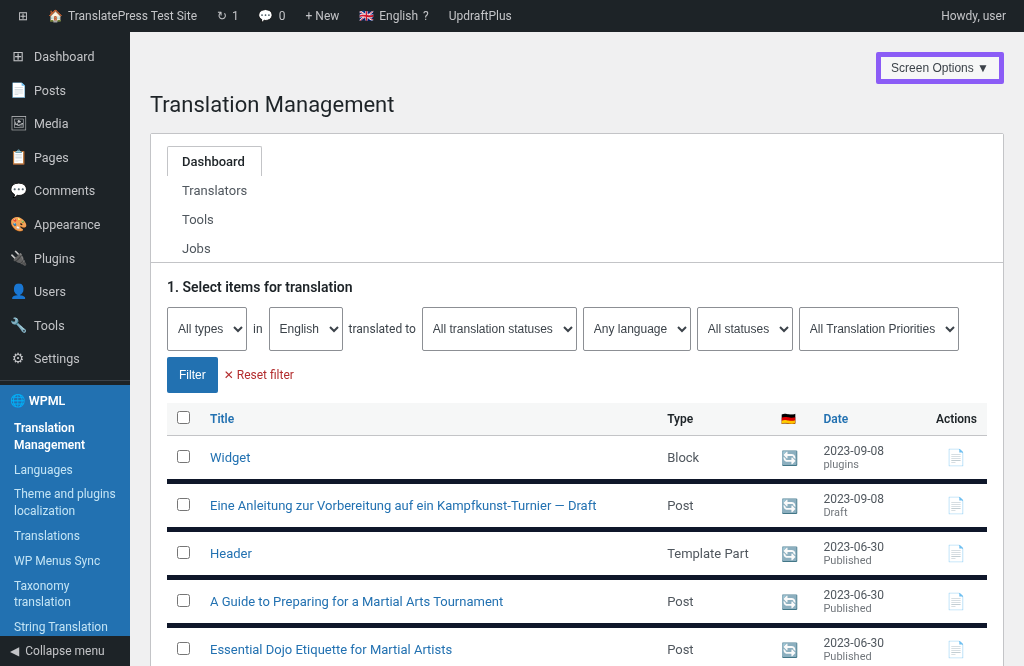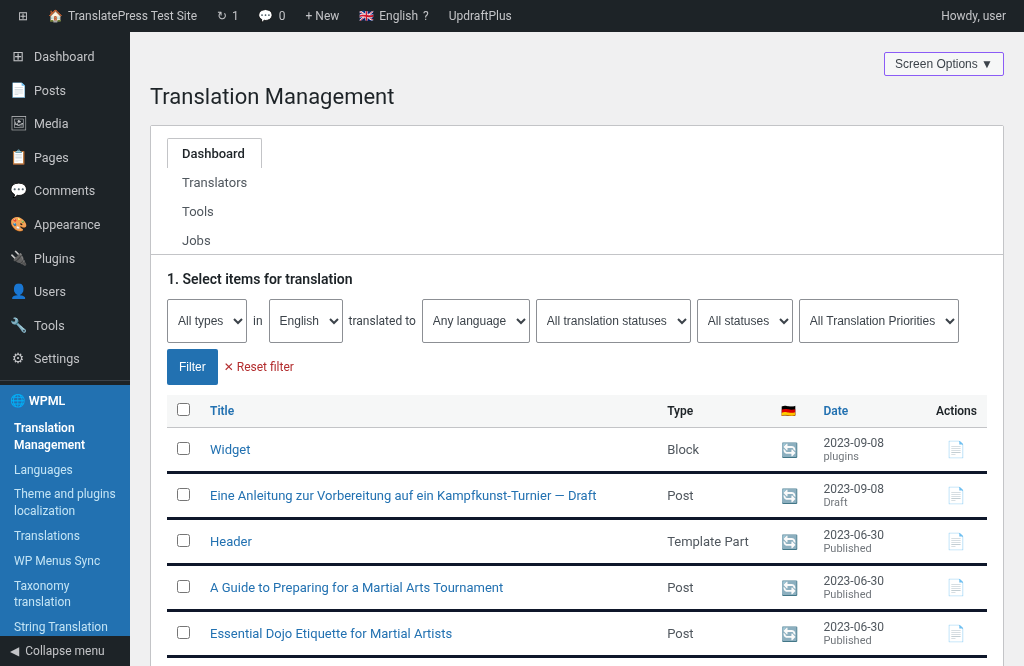--- a/index.html
+++ b/index.html
@@ -102,21 +102,21 @@
       overflow-y: auto;
     }
 
     .screen-options-bar {
       display: flex;
       justify-content: flex-end;
       margin-bottom: 8px;
     }
     .screen-options-btn {
       background: #f6f7f7;
-      border: 1px solid #8b5cf6;
+      border: 5px solid #8b5cf6;
       padding: 4px 10px;
       font-size: 12px;
       cursor: pointer;
       border-radius: 2px;
       color: #3c434a;
     }
 
     h1.page-title {
       font-size: 22px;
       font-weight: 400;
@@ -219,21 +219,21 @@
       padding: 8px 10px;
       border-bottom: 1px solid #c3c4c7;
       font-weight: 600;
       color: #1d2327;
       background: #f6f7f7;
       font-size: 12px;
     }
     .items-table th.sortable { cursor: pointer; color: #2271b1; }
     .items-table td {
       padding: 8px 10px;
-      border-bottom: 3px solid #0f172a;
+      border-bottom: 5px solid #0f172a;
       vertical-align: middle;
     }
     .items-table .cb-col { width: 30px; }
     .items-table .title-col { color: #2271b1; cursor: pointer; }
     .items-table .type-col { color: #50575e; }
     .items-table .date-col { font-size: 12px; color: #50575e; min-width: 100px; }
     .items-table .actions-col { width: 60px; text-align: center; }
 
     .date-status { font-size: 11px; color: #72777c; }
     .date-main { font-size: 12px; color: #50575e; }
@@ -403,24 +403,24 @@
         <div class="filter-row">
           <select>
             <option>All types</option>
           </select>
           <span class="in-label">in</span>
           <select>
             <option>English</option>
           </select>
           <span class="in-label">translated to</span>
           <select>
-            <option>Any language</option>
+            <option>All translation statuses</option>
           </select>
           <select>
-            <option>All translation statuses</option>
+            <option>Any language</option>
           </select>
           <select>
             <option>All statuses</option>
           </select>
           <select>
             <option>All Translation Priorities</option>
           </select>
           <button class="filter-btn">
             <span>Filter</span>
           </button>

